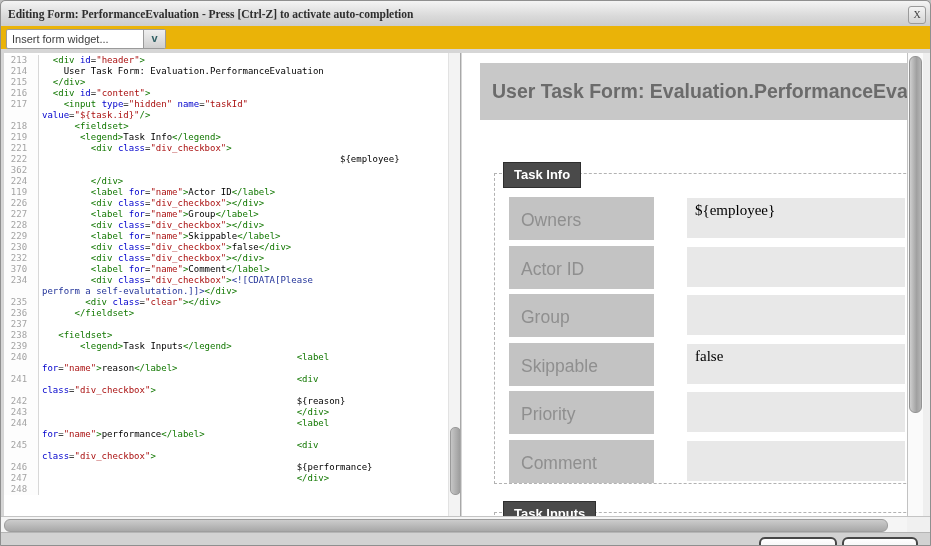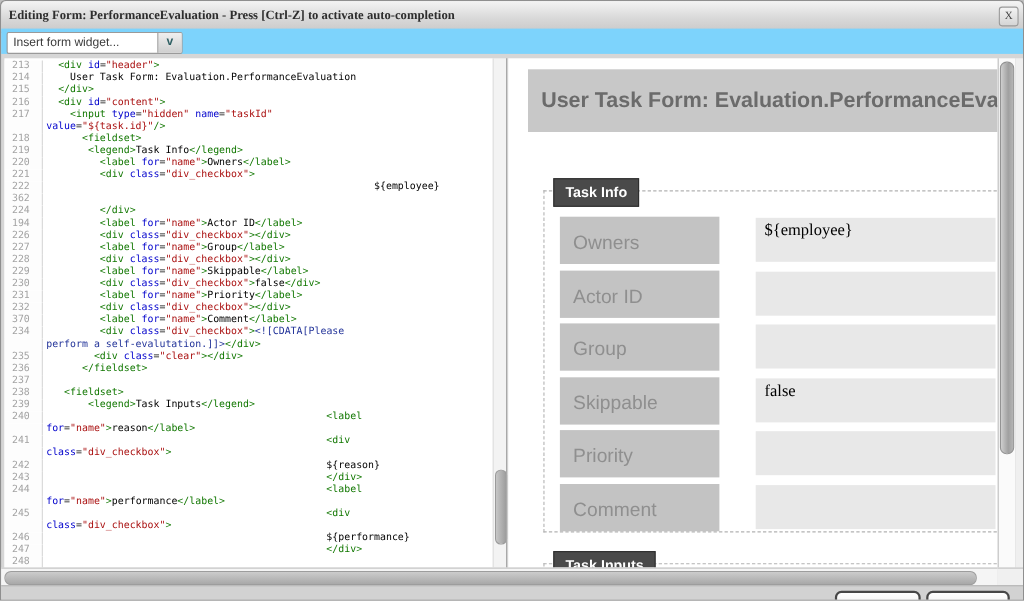--- a/index.html
+++ b/index.html
@@ -6,21 +6,21 @@
   .win{position:relative;width:929px;height:544px;margin:0;background:#d6d6d6;border:1px solid #8f8f8f;
        border-radius:5px 5px 0 0;overflow:hidden;}
   
   .titlebar{position:absolute;left:0;top:0;width:100%;height:28px;
             background:linear-gradient(#f4f4f4,#d9d9d9 55%,#c9c9c9);border-bottom:1px solid #a9a9a9;
             border-radius:5px 5px 0 0;font-family:Liberation Serif, serif;}
   .title{position:absolute;left:7px;top:7px;font-size:11.5px;font-weight:bold;color:#2e2e2e;white-space:nowrap;}
   .closebtn{position:absolute;right:4px;top:5px;width:16px;height:16px;border:1px solid #9a9a9a;border-radius:3px;
             background:linear-gradient(#f3f3f3,#d5d5d5);color:#444;font-size:10px;line-height:16px;text-align:center;cursor:pointer;}
   
-  .toolbar{position:absolute;left:0;top:25px;width:100%;height:23px;background:#7dd3fc;}
+  .toolbar{position:absolute;left:0;top:25px;width:100%;height:23px;background:#eab308;}
   .combo{position:absolute;left:5px;top:3px;width:158px;height:18px;border:1px solid #9a9a9a;background:#ffffff;border-radius:2px;}
   .combo-text{position:absolute;left:5px;top:3px;font-size:11px;color:#3c3c3c;white-space:nowrap;}
   .combo-arrow{position:absolute;right:0;top:0;width:21px;height:18px;border-left:1px solid #9a9a9a;
                background:linear-gradient(#efefef,#cfcfcf);color:#2e5f63;font-weight:bold;font-size:11px;
                line-height:17px;text-align:center;}
   
   .codepane{position:absolute;left:3px;top:52px;width:444px;height:463px;background:#ffffff;overflow:hidden;}
   .crow{display:flex;height:11px;line-height:11px;font-family:"DejaVu Sans Mono","Liberation Mono",monospace;font-size:9px;white-space:pre;}
   .crow:first-child{margin-top:2px;}
   .gut{flex:0 0 30px;text-align:center;padding-right:4px;color:#a3a3a3;border-right:1px solid #d8d8d8;background:#fdfdfd;}
@@ -80,32 +80,30 @@
   <div class="codepane">
     <div>
         <div class="crow"><span class="gut">213</span><span class="cline"><span class="tk-p">  </span><span class="tk-t">&lt;div</span><span class="tk-p"> </span><span class="tk-a">id</span><span class="tk-p">=</span><span class="tk-s">"header"</span><span class="tk-t">&gt;</span></span></div>
         <div class="crow"><span class="gut">214</span><span class="cline"><span class="tk-p">    User Task Form: Evaluation.PerformanceEvaluation</span></span></div>
         <div class="crow"><span class="gut">215</span><span class="cline"><span class="tk-p">  </span><span class="tk-t">&lt;/div&gt;</span></span></div>
         <div class="crow"><span class="gut">216</span><span class="cline"><span class="tk-p">  </span><span class="tk-t">&lt;div</span><span class="tk-p"> </span><span class="tk-a">id</span><span class="tk-p">=</span><span class="tk-s">"content"</span><span class="tk-t">&gt;</span></span></div>
         <div class="crow"><span class="gut">217</span><span class="cline"><span class="tk-p">    </span><span class="tk-t">&lt;input</span><span class="tk-p"> </span><span class="tk-a">type</span><span class="tk-p">=</span><span class="tk-s">"hidden"</span><span class="tk-p"> </span><span class="tk-a">name</span><span class="tk-p">=</span><span class="tk-s">"taskId"</span></span></div>
         <div class="crow"><span class="gut"></span><span class="cline"><span class="tk-a">value</span><span class="tk-p">=</span><span class="tk-s">"${task.id}"</span><span class="tk-t">/&gt;</span></span></div>
         <div class="crow"><span class="gut">218</span><span class="cline"><span class="tk-p">      </span><span class="tk-t">&lt;fieldset&gt;</span></span></div>
         <div class="crow"><span class="gut">219</span><span class="cline"><span class="tk-p">       </span><span class="tk-t">&lt;legend&gt;</span><span class="tk-p">Task Info</span><span class="tk-t">&lt;/legend&gt;</span></span></div>
-        <div class="crow"><span class="gut">220</span><span class="cline"><span class="tk-p">         </span><span class="tk-t">&lt;label</span><span class="tk-p"> </span><span class="tk-a">for</span><span class="tk-p">=</span><span class="tk-s">"name"</span><span class="tk-t">&gt;</span><span class="tk-p">Owners</span><span class="tk-t">&lt;/label&gt;</span></span></div>
         <div class="crow"><span class="gut">221</span><span class="cline"><span class="tk-p">         </span><span class="tk-t">&lt;div</span><span class="tk-p"> </span><span class="tk-a">class</span><span class="tk-p">=</span><span class="tk-s">"div_checkbox"</span><span class="tk-t">&gt;</span></span></div>
         <div class="crow"><span class="gut">222</span><span class="cline"><span class="tk-p">                                                       ${employee}</span></span></div>
         <div class="crow"><span class="gut">362</span><span class="cline"></span></div>
         <div class="crow"><span class="gut">224</span><span class="cline"><span class="tk-p">         </span><span class="tk-t">&lt;/div&gt;</span></span></div>
-        <div class="crow"><span class="gut">194</span><span class="cline"><span class="tk-p">         </span><span class="tk-t">&lt;label</span><span class="tk-p"> </span><span class="tk-a">for</span><span class="tk-p">=</span><span class="tk-s">"name"</span><span class="tk-t">&gt;</span><span class="tk-p">Actor ID</span><span class="tk-t">&lt;/label&gt;</span></span></div>
+        <div class="crow"><span class="gut">119</span><span class="cline"><span class="tk-p">         </span><span class="tk-t">&lt;label</span><span class="tk-p"> </span><span class="tk-a">for</span><span class="tk-p">=</span><span class="tk-s">"name"</span><span class="tk-t">&gt;</span><span class="tk-p">Actor ID</span><span class="tk-t">&lt;/label&gt;</span></span></div>
         <div class="crow"><span class="gut">226</span><span class="cline"><span class="tk-p">         </span><span class="tk-t">&lt;div</span><span class="tk-p"> </span><span class="tk-a">class</span><span class="tk-p">=</span><span class="tk-s">"div_checkbox"</span><span class="tk-t">&gt;</span><span class="tk-t">&lt;/div&gt;</span></span></div>
         <div class="crow"><span class="gut">227</span><span class="cline"><span class="tk-p">         </span><span class="tk-t">&lt;label</span><span class="tk-p"> </span><span class="tk-a">for</span><span class="tk-p">=</span><span class="tk-s">"name"</span><span class="tk-t">&gt;</span><span class="tk-p">Group</span><span class="tk-t">&lt;/label&gt;</span></span></div>
         <div class="crow"><span class="gut">228</span><span class="cline"><span class="tk-p">         </span><span class="tk-t">&lt;div</span><span class="tk-p"> </span><span class="tk-a">class</span><span class="tk-p">=</span><span class="tk-s">"div_checkbox"</span><span class="tk-t">&gt;</span><span class="tk-t">&lt;/div&gt;</span></span></div>
         <div class="crow"><span class="gut">229</span><span class="cline"><span class="tk-p">         </span><span class="tk-t">&lt;label</span><span class="tk-p"> </span><span class="tk-a">for</span><span class="tk-p">=</span><span class="tk-s">"name"</span><span class="tk-t">&gt;</span><span class="tk-p">Skippable</span><span class="tk-t">&lt;/label&gt;</span></span></div>
         <div class="crow"><span class="gut">230</span><span class="cline"><span class="tk-p">         </span><span class="tk-t">&lt;div</span><span class="tk-p"> </span><span class="tk-a">class</span><span class="tk-p">=</span><span class="tk-s">"div_checkbox"</span><span class="tk-t">&gt;</span><span class="tk-p">false</span><span class="tk-t">&lt;/div&gt;</span></span></div>
-        <div class="crow"><span class="gut">231</span><span class="cline"><span class="tk-p">         </span><span class="tk-t">&lt;label</span><span class="tk-p"> </span><span class="tk-a">for</span><span class="tk-p">=</span><span class="tk-s">"name"</span><span class="tk-t">&gt;</span><span class="tk-p">Priority</span><span class="tk-t">&lt;/label&gt;</span></span></div>
         <div class="crow"><span class="gut">232</span><span class="cline"><span class="tk-p">         </span><span class="tk-t">&lt;div</span><span class="tk-p"> </span><span class="tk-a">class</span><span class="tk-p">=</span><span class="tk-s">"div_checkbox"</span><span class="tk-t">&gt;</span><span class="tk-t">&lt;/div&gt;</span></span></div>
         <div class="crow"><span class="gut">370</span><span class="cline"><span class="tk-p">         </span><span class="tk-t">&lt;label</span><span class="tk-p"> </span><span class="tk-a">for</span><span class="tk-p">=</span><span class="tk-s">"name"</span><span class="tk-t">&gt;</span><span class="tk-p">Comment</span><span class="tk-t">&lt;/label&gt;</span></span></div>
         <div class="crow"><span class="gut">234</span><span class="cline"><span class="tk-p">         </span><span class="tk-t">&lt;div</span><span class="tk-p"> </span><span class="tk-a">class</span><span class="tk-p">=</span><span class="tk-s">"div_checkbox"</span><span class="tk-t">&gt;</span><span class="tk-c">&lt;![CDATA[Please</span></span></div>
         <div class="crow"><span class="gut"></span><span class="cline"><span class="tk-c">perform a self-evalutation.]]&gt;</span><span class="tk-t">&lt;/div&gt;</span></span></div>
         <div class="crow"><span class="gut">235</span><span class="cline"><span class="tk-p">        </span><span class="tk-t">&lt;div</span><span class="tk-p"> </span><span class="tk-a">class</span><span class="tk-p">=</span><span class="tk-s">"clear"</span><span class="tk-t">&gt;</span><span class="tk-t">&lt;/div&gt;</span></span></div>
         <div class="crow"><span class="gut">236</span><span class="cline"><span class="tk-p">      </span><span class="tk-t">&lt;/fieldset&gt;</span></span></div>
         <div class="crow"><span class="gut">237</span><span class="cline"></span></div>
         <div class="crow"><span class="gut">238</span><span class="cline"><span class="tk-p">   </span><span class="tk-t">&lt;fieldset&gt;</span></span></div>
         <div class="crow"><span class="gut">239</span><span class="cline"><span class="tk-p">       </span><span class="tk-t">&lt;legend&gt;</span><span class="tk-p">Task Inputs</span><span class="tk-t">&lt;/legend&gt;</span></span></div>
         <div class="crow"><span class="gut">240</span><span class="cline"><span class="tk-p">                                               </span><span class="tk-t">&lt;label</span></span></div>

